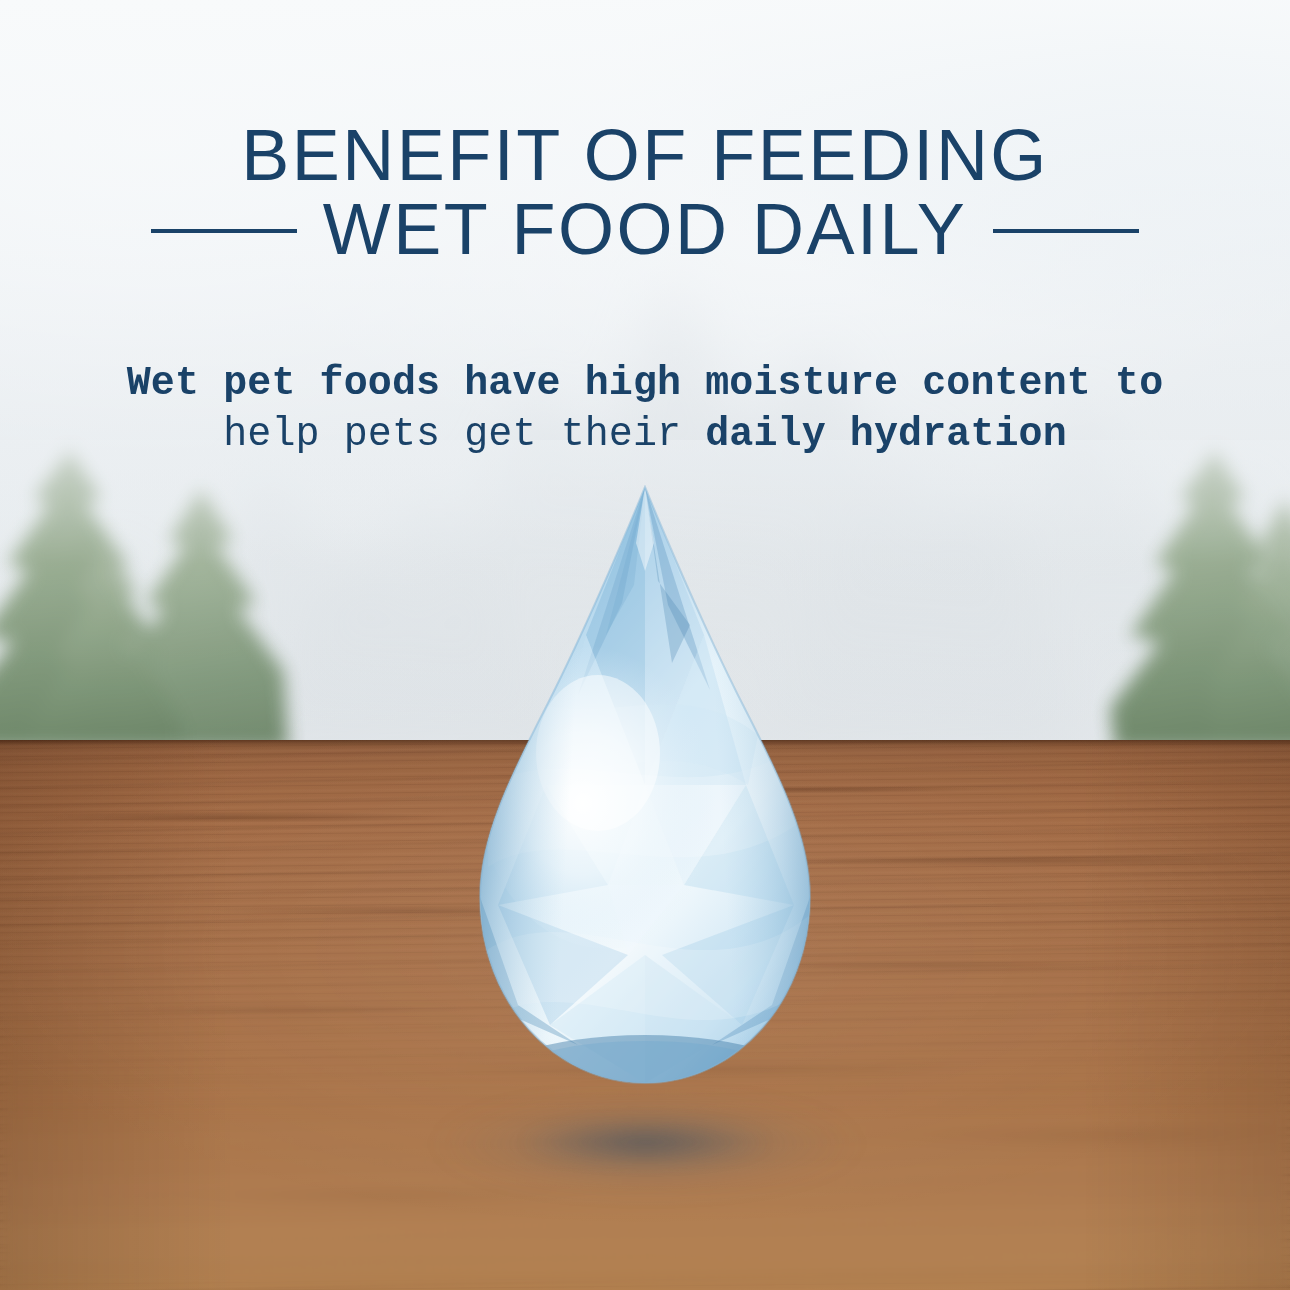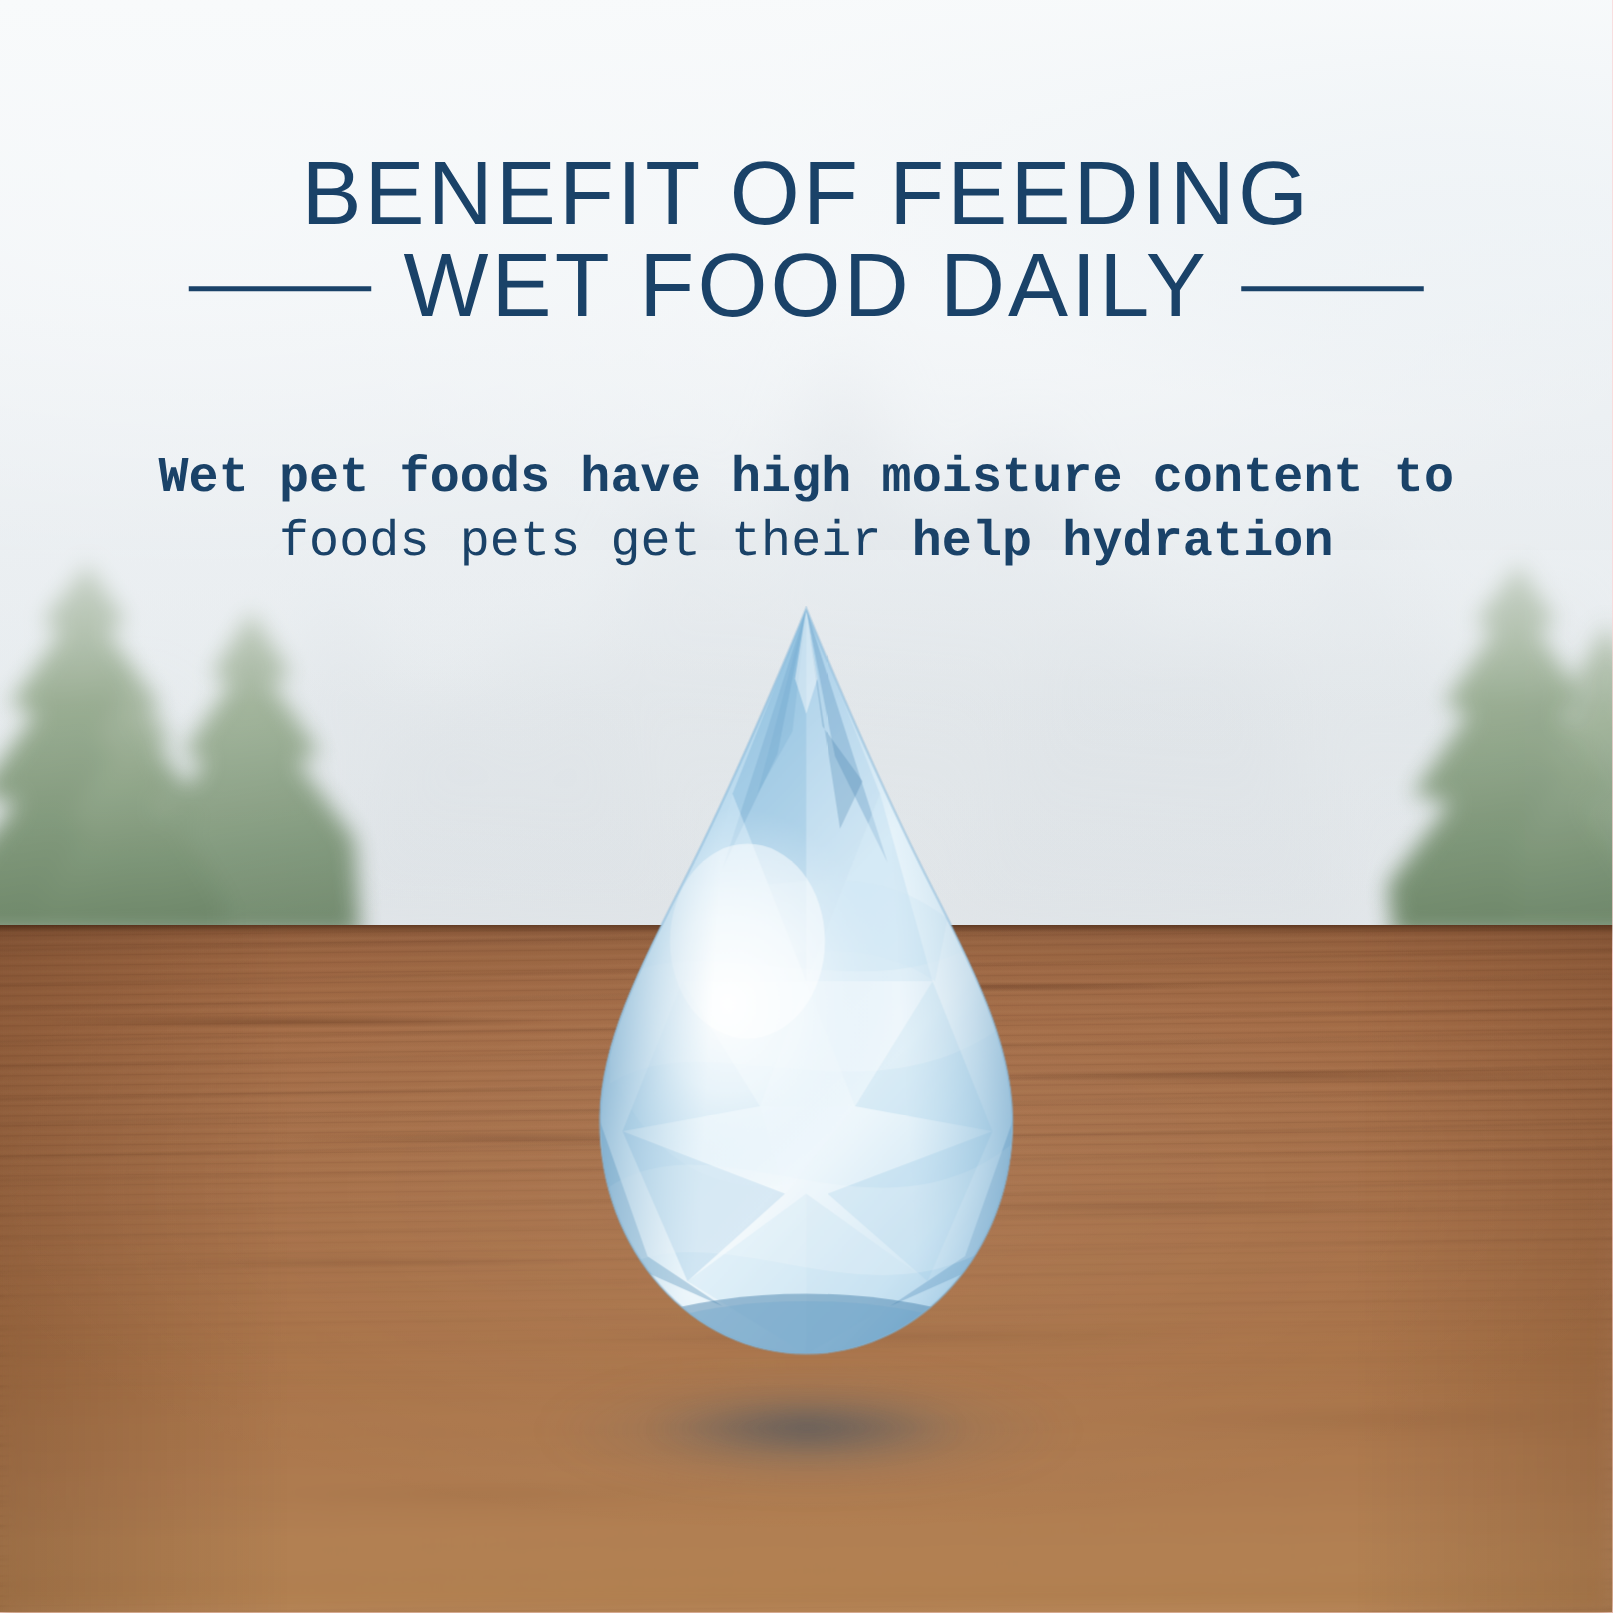--- a/index.html
+++ b/index.html
@@ -446,17 +446,17 @@
     <span class="line line2-row">
       <span class="rule"></span>
       <span>WET FOOD DAILY</span>
       <span class="rule"></span>
     </span>
   </div>
 
   <div class="subtitle">
     <span class="sub-line">Wet pet foods have high moisture content to</span>
     <span class="sub-line">
-      <span class="norm">foods pets get their </span><span class="emph">help hydration</span>
+      <span class="norm">help pets get their </span><span class="emph">daily hydration</span>
     </span>
   </div>
 
 </div>
 
 </body></html>

